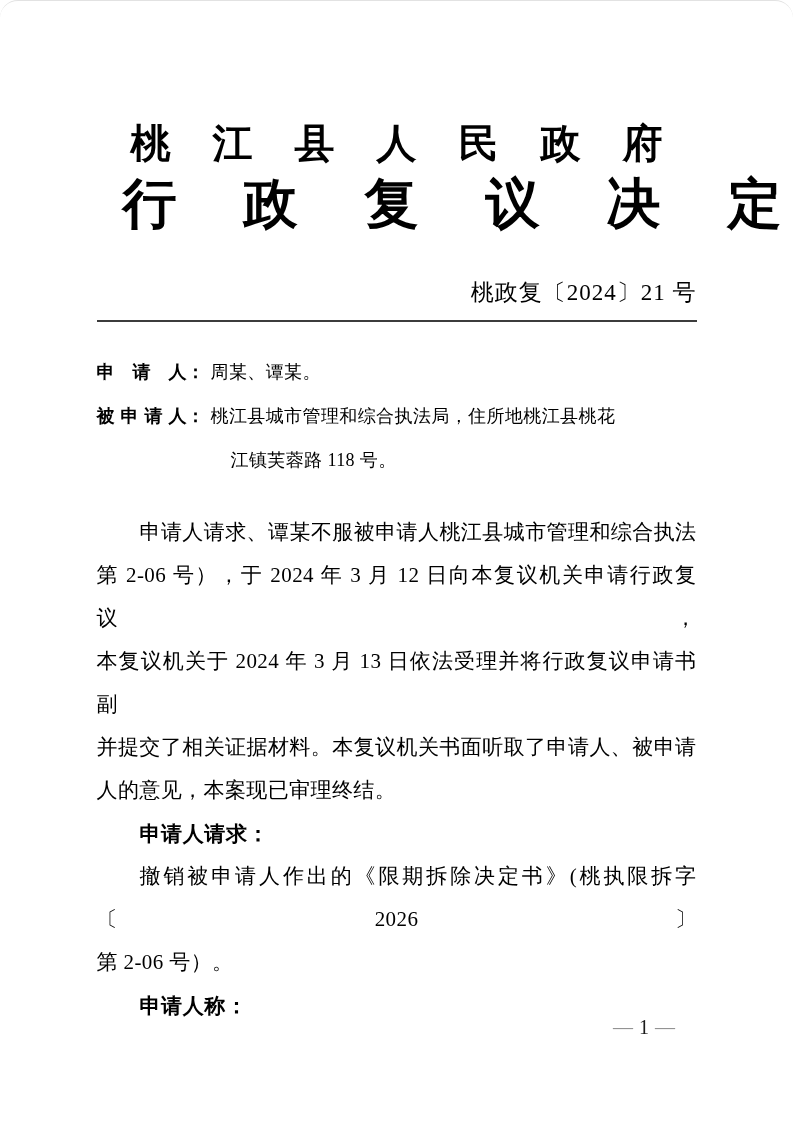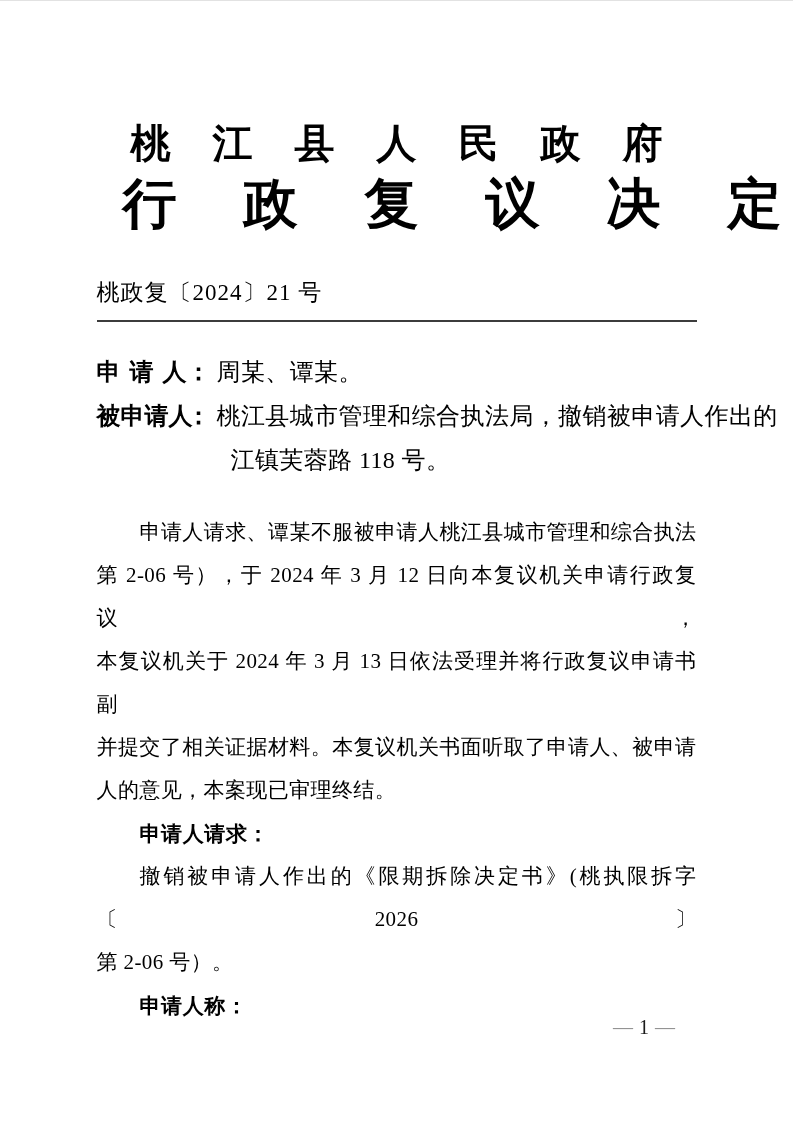--- a/index.html
+++ b/index.html
@@ -11,20 +11,21 @@
     position: relative;
     width: 793px;
     height: 1122px;
     margin: 0 auto;
     background: #ffffff;
     border-top: 1px solid #e2e2e2;
     overflow: hidden;
     font-family: "Liberation Serif", serif;
     color: #000000;
     box-sizing: border-box;
+    border-radius: 18px;
   }
   .content {
     position: relative;
     width: 600px;
     margin: 0 auto;
   }
   
   .org-title {
     margin-top: 121px;
     text-align: center;
@@ -42,36 +43,36 @@
     font-family: "Liberation Sans", sans-serif;
     font-weight: 900;
     font-size: 54px;
     line-height: 58px;
     letter-spacing: 26px;
     padding-left: 26px;
     white-space: nowrap;
   }
   .doc-number {
     margin-top: 46px;
-    text-align: left;
+    text-align: right;
     font-size: 23px;
     line-height: 30px;
     letter-spacing: 1px;
   }
   .rule {
     margin-top: 12px;
     height: 0;
     border: none;
     border-top: 2.5px solid #3c3c3c;
     width: 600px;
   }
   
   .party-block {
     margin-top: 28px;
-    font-size: 24px;
+    font-size: 18px;
     line-height: 44px;
   }
   .party-row { white-space: nowrap; }
   .party-label {
     display: inline-block;
     width: 90px;
     font-family: "Liberation Sans", sans-serif;
     font-weight: bold;
     text-align: justify;
     text-align-last: justify;
@@ -129,21 +130,21 @@
     <div class="org-title">桃 江 县 人 民 政 府</div>
     <div class="doc-title">行 政 复 议 决 定 书</div>
     <div class="doc-number">桃政复〔2024〕21 号</div>
     <hr class="rule">
 
     <div class="party-block">
       <div class="party-row">
         <span class="party-label">申请人</span><span class="party-colon">：</span><span class="party-value">周某、谭某。</span>
       </div>
       <div class="party-row">
-        <span class="party-label">被申请人</span><span class="party-colon">：</span><span class="party-value">桃江县城市管理和综合执法局，撤销被申请人作出的</span>
+        <span class="party-label">被申请人</span><span class="party-colon">：</span><span class="party-value">桃江县城市管理和综合执法局，住所地桃江县桃花</span>
       </div>
       <div class="party-cont">江镇芙蓉路 118 号。</div>
     </div>
 
     <div class="body-block">
       <div class="line full indent">申请人请求、谭某不服被申请人桃江县城市管理和综合执法</div>
       <div class="line full">第 2-06 号），于 2024 年 3 月 12 日向本复议机关申请行政复议，</div>
       <div class="line full">本复议机关于 2024 年 3 月 13 日依法受理并将行政复议申请书副</div>
       <div class="line full">并提交了相关证据材料。本复议机关书面听取了申请人、被申请</div>
       <div class="line">人的意见，本案现已审理终结。</div>

